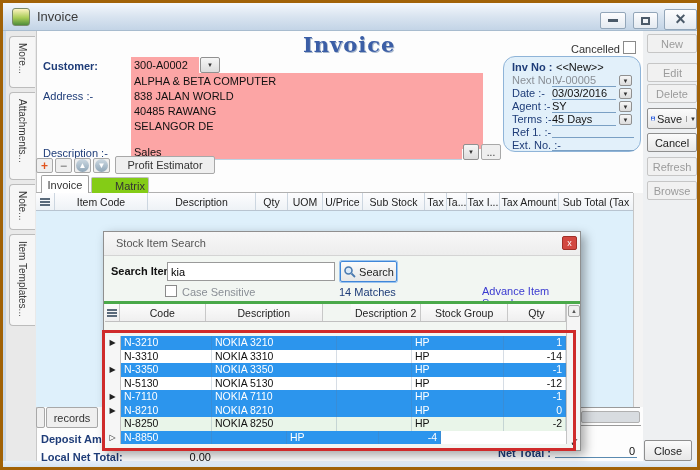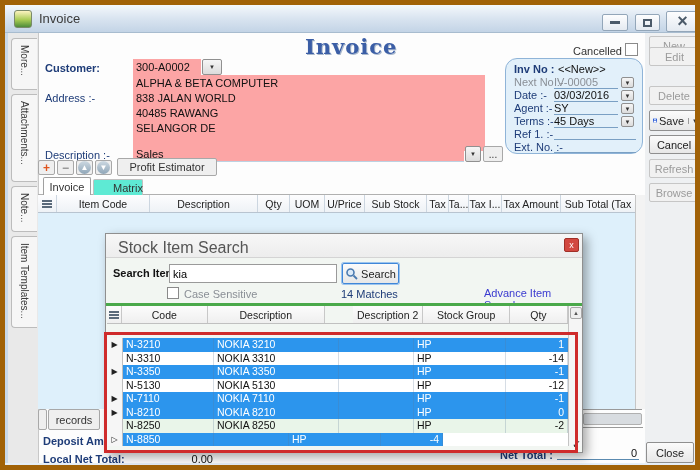--- a/index.html
+++ b/index.html
@@ -1,18 +1,18 @@
 <!DOCTYPE html>
 <html><head>
 <meta charset="utf-8">
 <style>
   html,body{margin:0;padding:0;background:#9fb3c8;font-family:"Liberation Sans",sans-serif;}
   *{box-sizing:border-box;}
   .stage{position:relative;width:700px;height:470px;background:#cfdce9;overflow:hidden;
-         border:5px solid #a16207;box-shadow:inset 0 0 0 3px #c9d8e8;}
+         border:3px solid #a16207;box-shadow:inset 0 0 0 3px #c9d8e8;}
   .a{position:absolute;}
   .txt{font-size:11px;color:#111;white-space:nowrap;}
   .lbl{font-size:11px;color:#1e3c78;white-space:nowrap;}
   .lblb{font-size:11px;font-weight:bold;color:#1e3c78;white-space:nowrap;}
   .graytxt{color:#8a8f96;}
   .fld{background:#fca5a5;}
   .btn{display:flex;align-items:center;justify-content:center;font-size:11px;color:#222;
        background:linear-gradient(#fbfbfb,#e7e7e7);border:1px solid #8f8f8f;border-radius:2px;}
   .btn.disabled{background:#f1f1f1;border-color:#c6c6c6;color:#9b9b9b;}
   .mini{background:#efefef;border:1px solid #a8a8a8;border-radius:2px;display:flex;align-items:center;justify-content:center;}
@@ -138,21 +138,21 @@
       </div>
 
     <div class="a lbl" style="left:8px;top:69px;">Ref 1. :-</div>
     <div class="a txt uline" style="left:48px;top:69px;width:82px;height:12px;"></div>
 
     <div class="a lbl" style="left:8px;top:82px;">Ext. No. :-</div>
     <div class="a txt uline" style="left:48px;top:82px;width:82px;height:12px;"></div>
   </div>
 
   <div class="a btn disabled" style="left:644px;top:31px;width:50px;height:19px;">New</div>
-  <div class="a btn disabled" style="left:644px;top:42px;width:51px;height:19px;text-align:right;">Edit</div>
+  <div class="a btn disabled" style="left:644px;top:60px;width:51px;height:19px;text-align:right;">Edit</div>
   <div class="a btn disabled" style="left:644px;top:81px;width:50px;height:19px;">Delete</div>
   <div class="a btn" style="left:644px;top:105px;width:50px;height:21px;justify-content:flex-start;padding-left:3px;">
     <svg width="11" height="11" viewBox="0 0 11 11">
       <rect x="0" y="0" width="11" height="11" rx="1" fill="#2a5bd7"></rect>
       <rect x="3" y="0" width="5" height="4" fill="#cfe0ff"></rect>
       <rect x="2" y="6" width="7" height="5" fill="#ffffff"></rect>
     </svg>
     <span style="margin-left:2px;text-align:right;">Save</span>
     <span style="margin-left:4px;border-left:1px solid #9a9a9a;padding-left:3px;font-size:6px;color:#333;">▼</span>
   </div>
@@ -169,21 +169,21 @@
   <div class="a mini" style="left:71px;top:155px;width:17px;height:15px;">
     <span class="circbtn">▲</span>
     </div>
   <div class="a mini" style="left:90px;top:155px;width:17px;height:15px;">
     <span class="circbtn">▼</span>
     </div>
   <div class="a mini" style="left:112px;top:153px;width:100px;height:18px;font-size:11px;color:#333;">Profit Estimator</div>
 
   <div class="a" style="left:33px;top:189px;width:597px;height:1px;background:#b0b0b0;"></div>
   <div class="a tab" style="left:38px;top:172px;width:48px;height:18px;background:#fff;border:1px solid #a0a0a0;border-bottom:none;border-radius:2px 2px 0 0;">Invoice</div>
-  <div class="a tab" style="left:88px;top:174px;width:50px;height:16px;background:#5eead4;border:1px solid #c0c0c0;border-bottom:none;border-radius:2px 2px 0 0;padding-left:20px;">Matrix</div>
+  <div class="a tab" style="left:88px;top:174px;width:58px;height:16px;background:#84cc16;border:1px solid #c0c0c0;border-bottom:none;border-radius:2px 2px 0 0;padding-left:20px;">Matrix</div>
 
   <div class="a" style="left:33px;top:190px;width:597px;height:18px;display:flex;border-bottom:1px solid #b8c4d0;">
     <div class="gh" style="width:19px;">
         <span class="burger"></span>
       </div>
     <div class="gh" style="width:93px;">Item Code</div>
     <div class="gh" style="width:108px;">Description</div>
     <div class="gh" style="width:32px;">Qty</div>
     <div class="gh" style="width:35px;">UOM</div>
     <div class="gh" style="width:40px;">U/Price</div>
@@ -209,21 +209,21 @@
 
   <div class="a lblb" style="left:495px;top:444px;z-index:5;">Net Total :</div>
   <div class="a txt" style="left:612px;top:442px;width:20px;text-align:right;">0</div>
   <div class="a" style="left:552px;top:454px;width:82px;height:1px;background:#5a8ab0;"></div>
   <div class="a btn" style="left:641px;top:437px;width:48px;height:21px;">Close</div>
 
   <div class="a" style="left:0;top:458px;width:700px;height:12px;background:linear-gradient(#e8f0f8,#c4d7ea);"></div>
 
   <div class="a dialog" style="left:100px;top:228px;width:478px;height:220px;z-index:10;">
     <div class="a" style="left:0;top:0;width:476px;height:24px;background:linear-gradient(#f7f7f7,#ededed);border-bottom:1px solid #d4d4d4;">
-      <div class="a" style="left:12px;top:5px;font-size:16px;color:#555;">Stock Item Search</div>
+      <div class="a" style="left:12px;top:5px;font-size:11px;color:#555;">Stock Item Search</div>
       <div class="a" style="left:458px;top:4px;width:15px;height:14px;background:#d24840;border:1px solid #a03028;border-radius:2px;
            color:#fff;font-size:9px;display:flex;align-items:center;justify-content:center;">
         <span>x</span>
         </div>
     </div>
 
     <div class="a" style="left:7px;top:33px;font-size:11px;font-weight:bold;color:#111;">Search Item :</div>
     <input class="a" style="left: 63px; top: 30px; width: 168px; height: 19px; border: 1px solid rgb(154, 154, 154); font-size: 11px; padding: 1px 3px; font-family: &quot;Liberation Sans&quot;, sans-serif;" value="kia">
     <div class="a btn" style="left:236px;top:29px;width:57px;height:21px;border:1px solid #3f86d8;box-shadow:0 0 0 1px #9cc4ee;gap:3px;">
       <svg width="13" height="13" viewBox="0 0 13 13">

